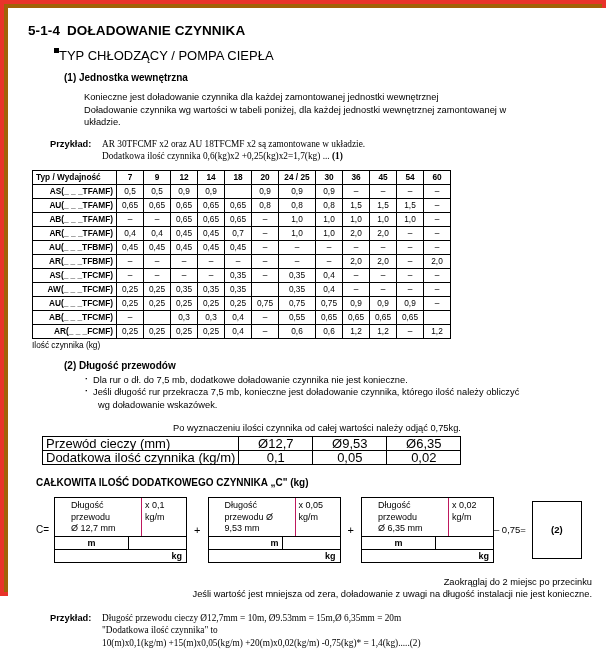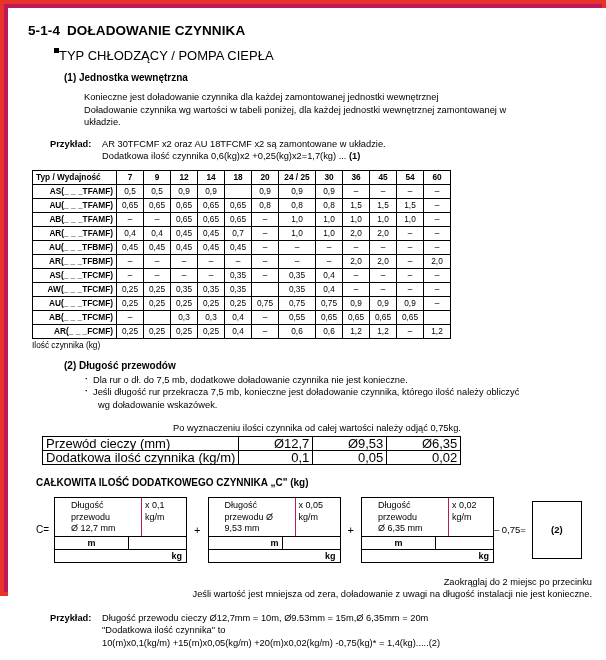--- a/index.html
+++ b/index.html
@@ -9,21 +9,21 @@
     font-family:"Liberation Sans", sans-serif;
     color:#000;
     overflow:hidden;
   }
   .page-frame{
     position:absolute;
     left:0;top:0;
     width:606px;height:596px;
     border:4px solid #e8332a;
     box-sizing:border-box;
-    background:#be185d;
+    background:#a16207;
   }
   .sheet{
     position:absolute;
     left:4px;top:4px;
     width:598px;height:652px;
     box-sizing:border-box;
     padding:10px 14px 0 14px;
     background:#fff;
   }
 
@@ -53,21 +53,21 @@
     line-height:12.6px;
     width:455px;
   }
   .example-row{
     display:flex;
     margin:9px 0 0 28px;
     font-size:9.3px;
     line-height:12.6px;
   }
   .example-row .lbl{font-weight:700;width:52px;flex:none;}
-  .example-row .body{flex:1;}
+  .example-row .body{flex:1;font-family:Liberation Serif, serif;}
   .example-row .body b{font-weight:700;}
 
   
   table.main{
     border-collapse:collapse;
     margin:7px 0 0 10px;
     font-size:8.3px;
     table-layout:fixed;
   }
   table.main td,table.main th{
@@ -129,21 +129,21 @@
     border-collapse:collapse;
     margin:3px 0 0 20px;
     font-size:13px;
     table-layout:fixed;
     border-radius:11px;
   }
   table.pipes td{
     border:1px solid #000;
     height:13px;
     padding:0 3px;
-    text-align:right;
+    text-align:center;
     line-height:11px;
     white-space:nowrap;
   }
   table.pipes td.lab{text-align:left;font-weight:400;}
   col.p-lab{width:185px;}
   col.p-v{width:74px;}
 
   .total-head{
     margin:12px 0 0 14px;
     font-size:10px;font-weight:700;

